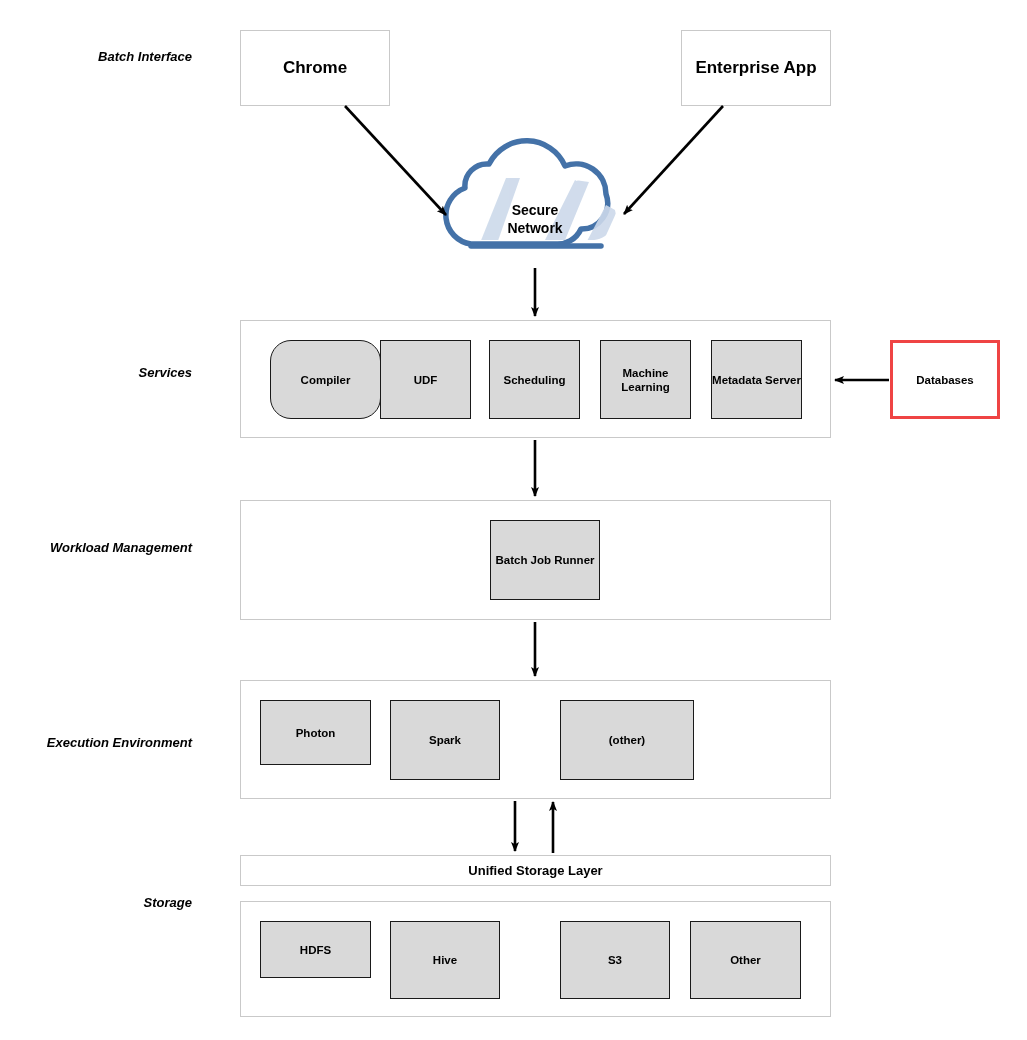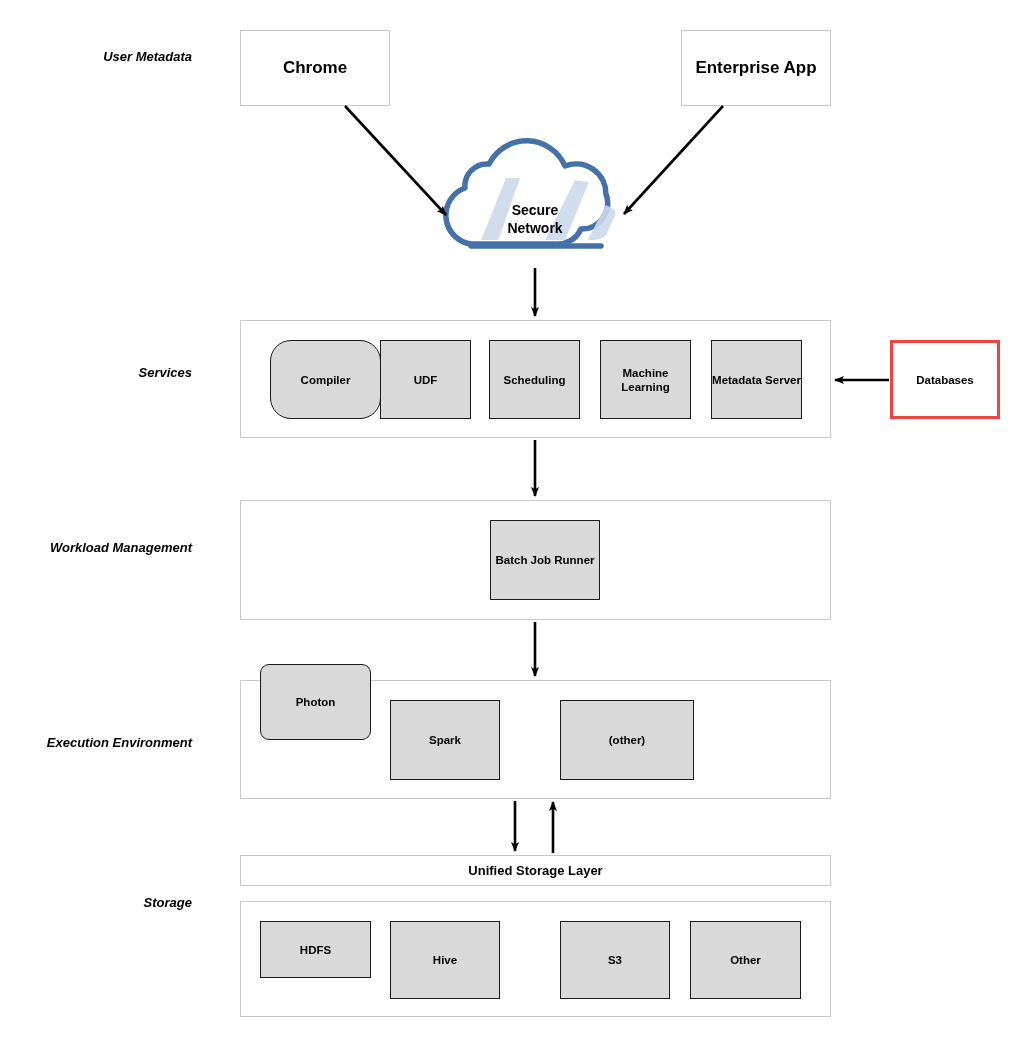--- a/index.html
+++ b/index.html
@@ -90,21 +90,21 @@
     color: #000000;
     line-height: 18px;
     white-space: nowrap;
   }
 </style>
 </head>
 <body>
 
 <div id="diagram">
 
-  <div class="row-label" style="left:20px; top:49px; width:172px;">User Metadata</div>
+  <div class="row-label" style="left:20px; top:49px; width:172px;">Batch Interface</div>
 
   <div class="row-label" style="left:20px; top:365px; width:172px;">Services</div>
 
   <div class="row-label" style="left:10px; top:540px; width:182px;">Workload Management</div>
 
   <div class="row-label" style="left:10px; top:735px; width:182px;">Execution Environment</div>
 
   <div class="row-label" style="left:20px; top:895px; width:172px;">Storage</div>
 
   <div class="node node-white-light" style="left:240px; top:30px; width:150px; height:76px;">
@@ -142,21 +142,21 @@
   </div>
 
   <div class="node node-white-dark" style="left:890px; top:340px; width:110px; height:79px;">
     <span>Databases</span>
   </div>
 
   <div class="node node-gray" style="left:490px; top:520px; width:110px; height:80px;">
     <span>Batch Job Runner</span>
   </div>
 
-  <div class="node node-gray" style="left:260px; top:664px; width:111px; height:76px;border-radius:9px;">
+  <div class="node node-gray" style="left:260px; top:700px; width:111px; height:65px;">
     <span>Photon</span>
   </div>
   <div class="node node-gray" style="left:390px; top:700px; width:110px; height:80px;">
     <span>Spark</span>
   </div>
   <div class="node node-gray" style="left:560px; top:700px; width:134px; height:80px;">
     <span>(other)</span>
   </div>
 
   <div class="band-title" style="left:240px; top:855px; width:591px; height:31px;">Unified Storage Layer</div>

